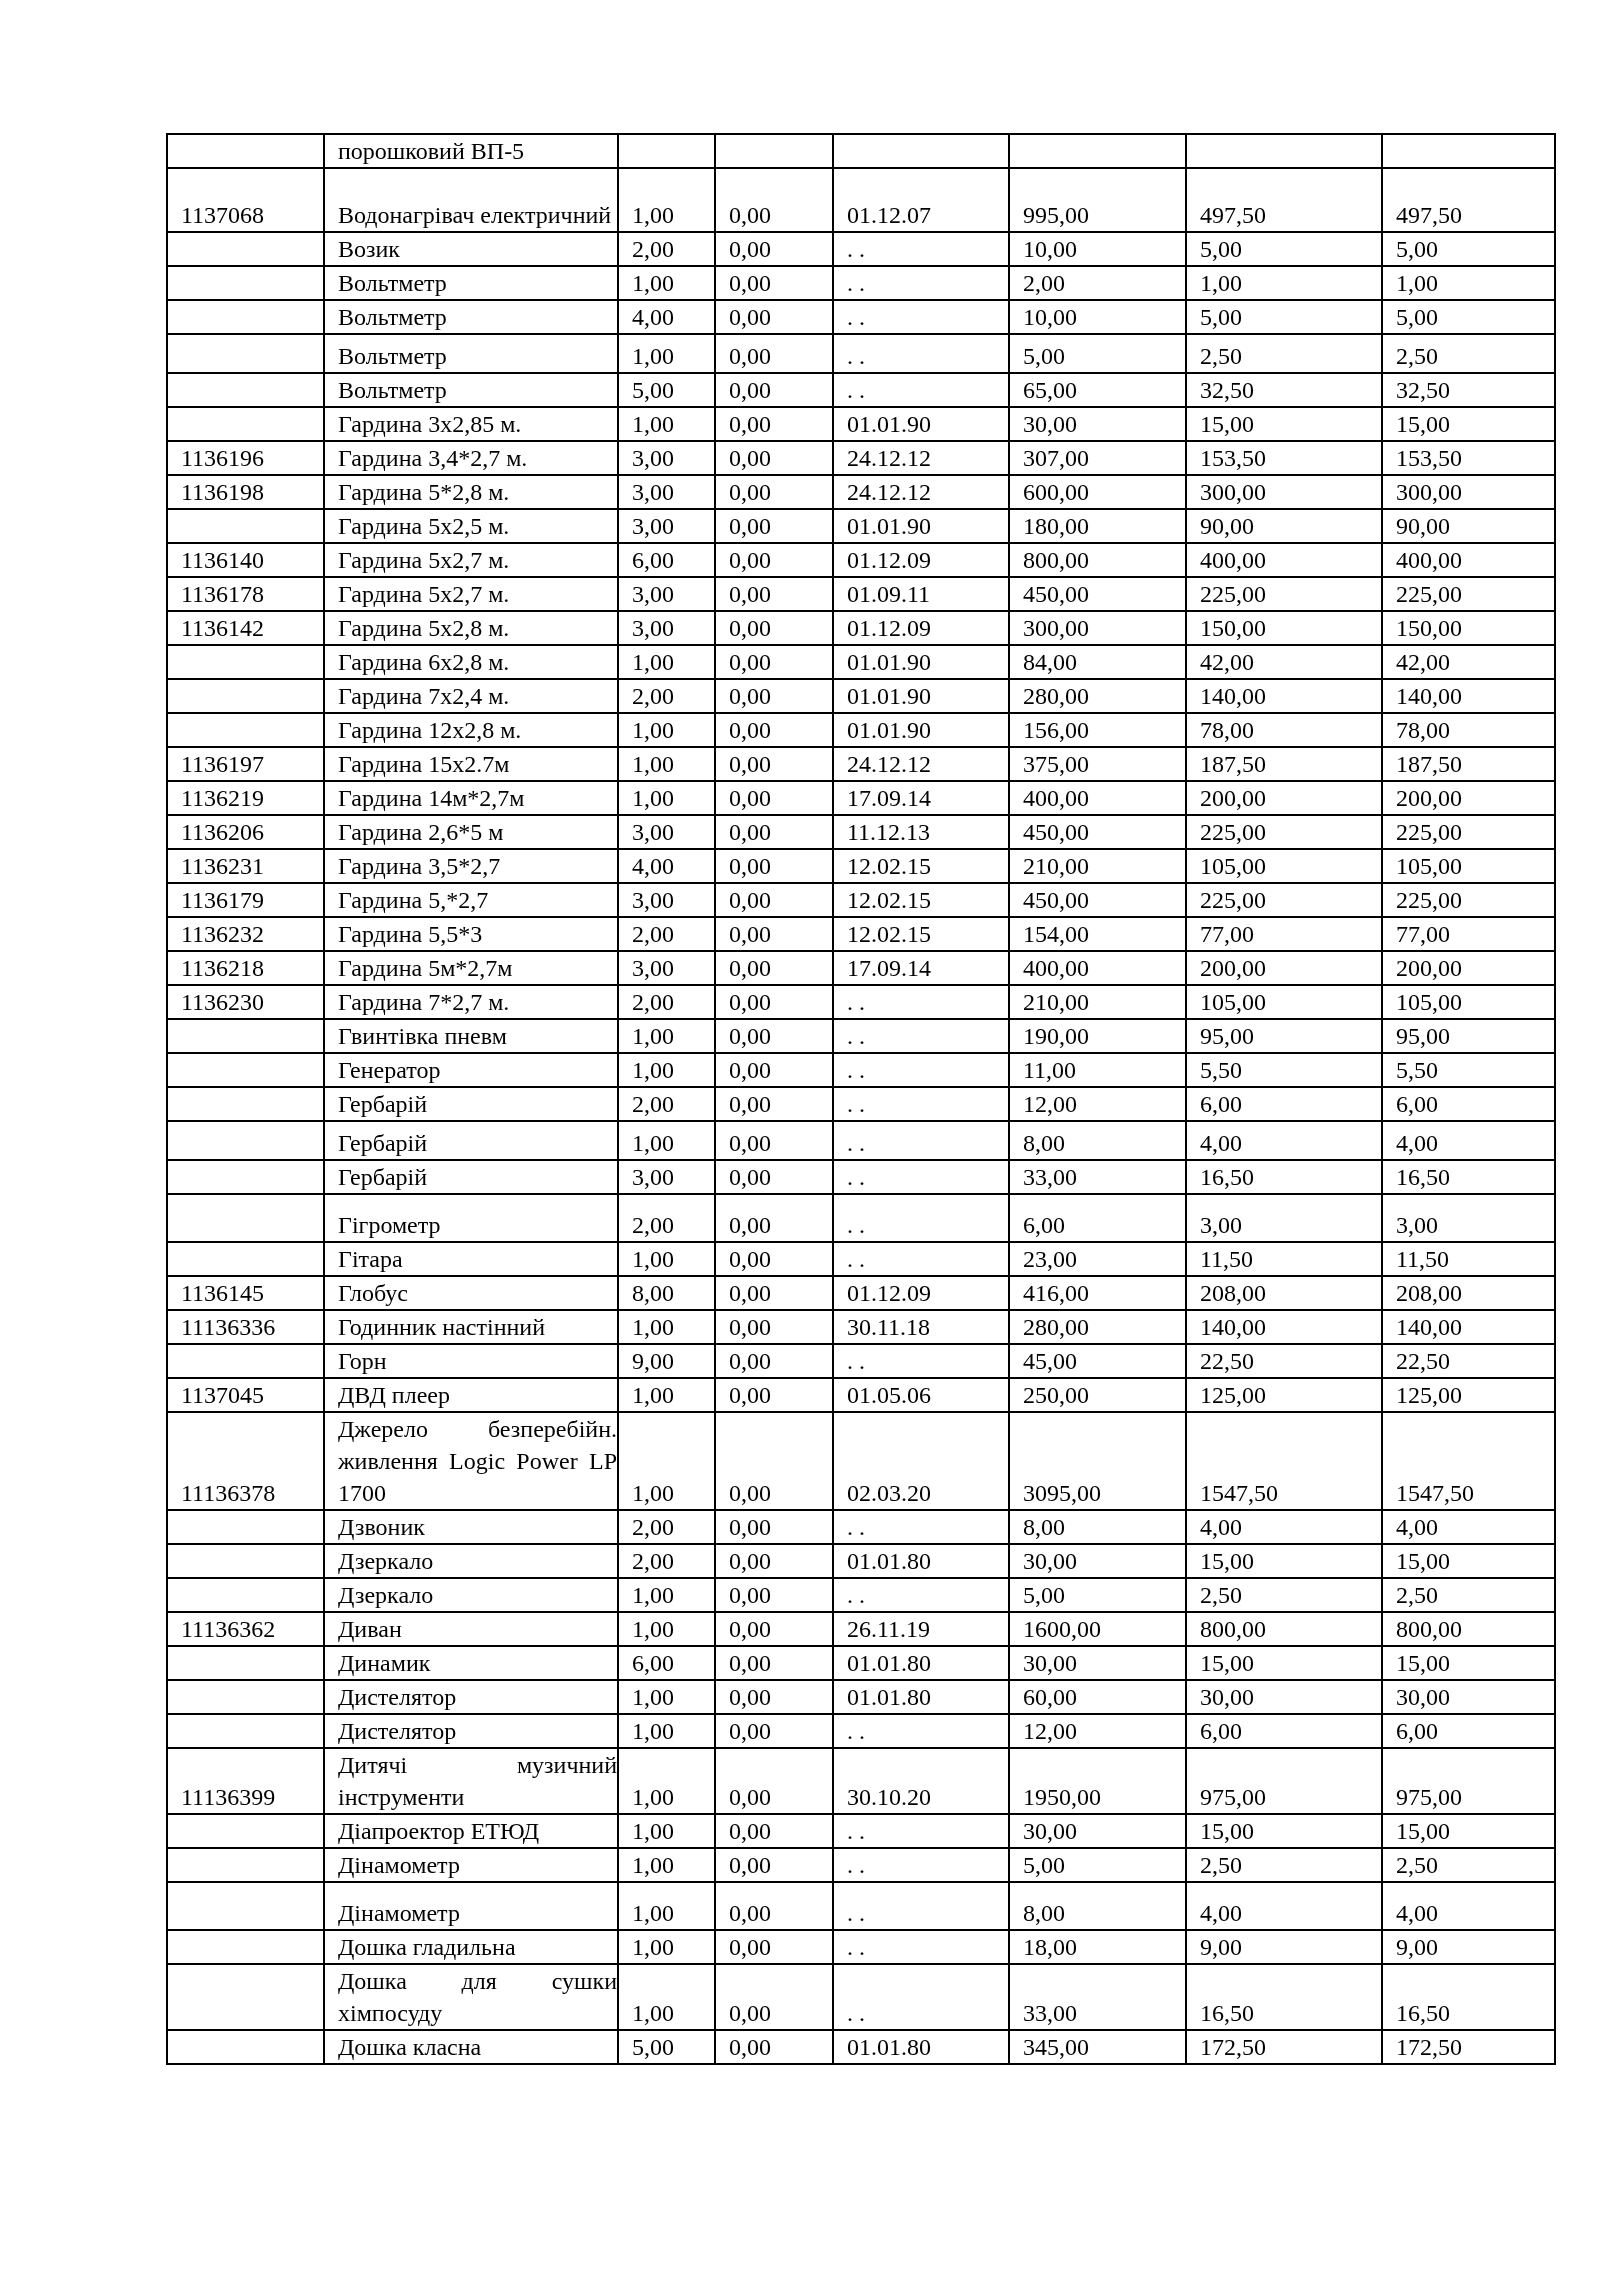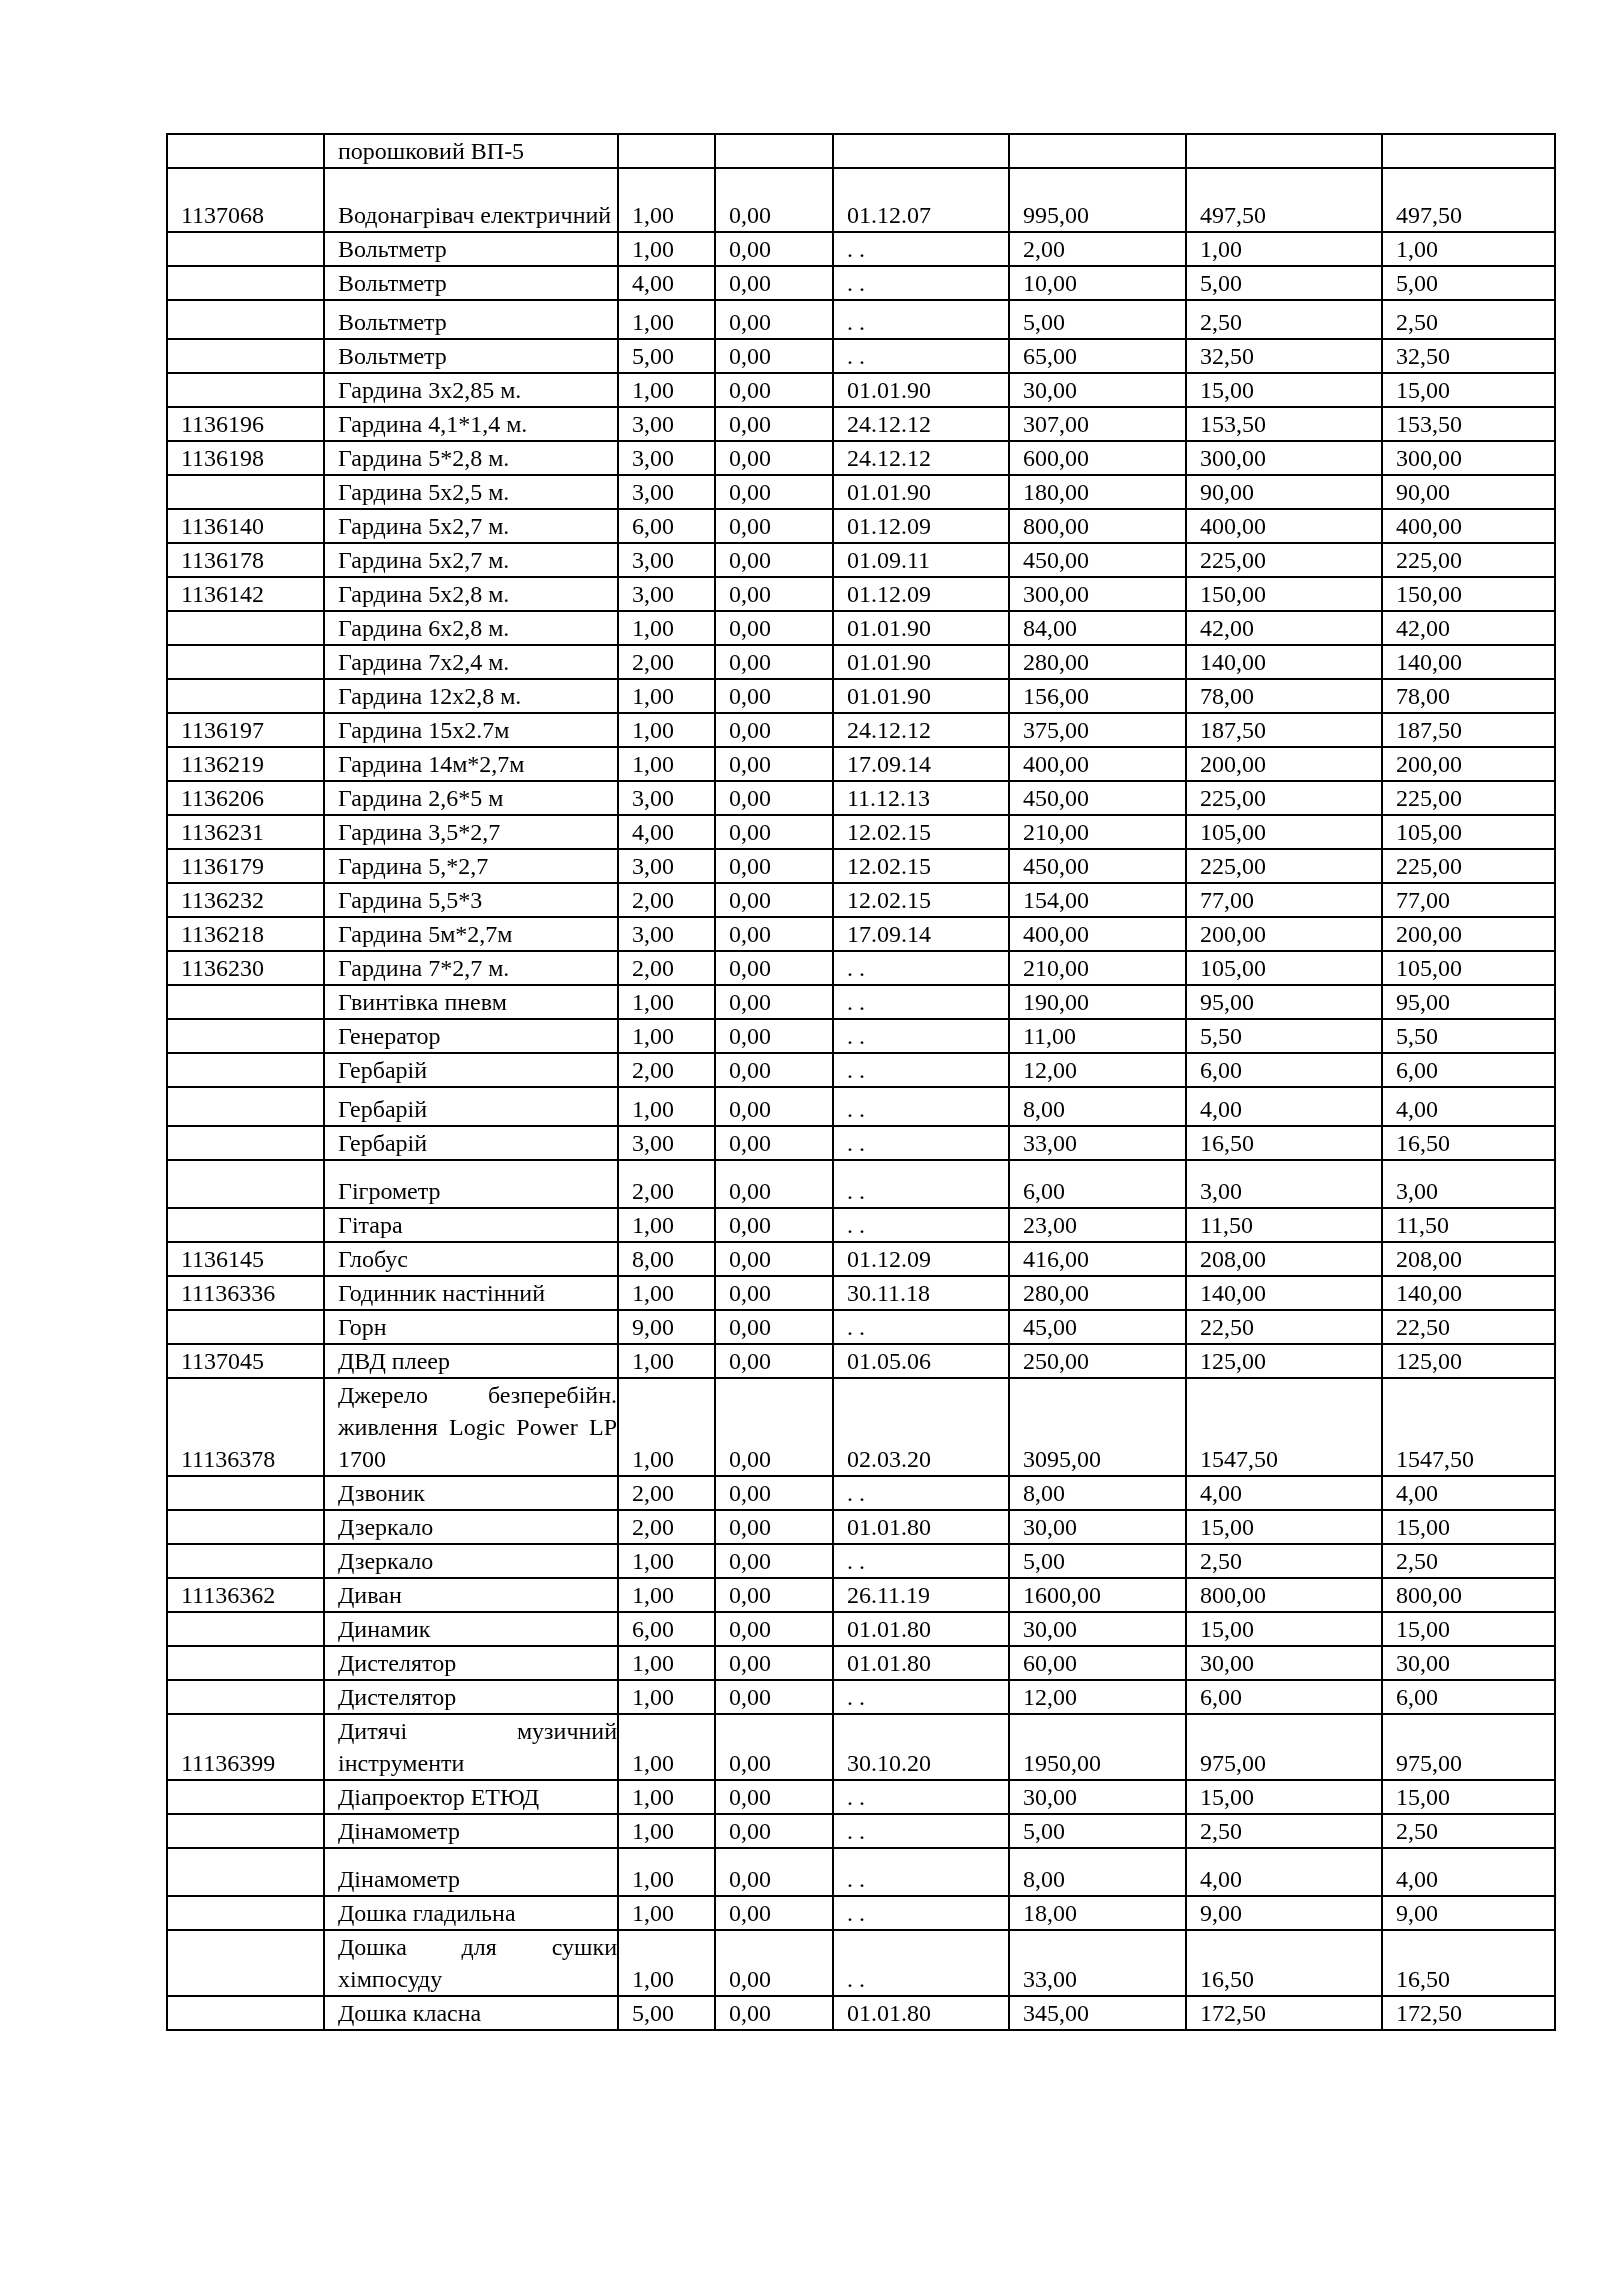--- a/index.html
+++ b/index.html
@@ -46,20 +46,30 @@
     <td class="c-name">Водонагрівач електричний</td>
     <td class="c-qty">1,00</td>
     <td class="c-wear">0,00</td>
     <td class="c-date">01.12.07</td>
     <td class="c-cost">995,00</td>
     <td class="c-dep">497,50</td>
     <td class="c-rest">497,50</td>
   </tr>
         <tr class="h1">
     <td class="c-code"></td>
+    <td class="c-name">Возик</td>
+    <td class="c-qty">2,00</td>
+    <td class="c-wear">0,00</td>
+    <td class="c-date">. .</td>
+    <td class="c-cost">10,00</td>
+    <td class="c-dep">5,00</td>
+    <td class="c-rest">5,00</td>
+  </tr>
+        <tr class="h1">
+    <td class="c-code"></td>
     <td class="c-name">Вольтметр</td>
     <td class="c-qty">1,00</td>
     <td class="c-wear">0,00</td>
     <td class="c-date">. .</td>
     <td class="c-cost">2,00</td>
     <td class="c-dep">1,00</td>
     <td class="c-rest">1,00</td>
   </tr>
         <tr class="h1">
     <td class="c-code"></td>
@@ -96,21 +106,21 @@
     <td class="c-name">Гардина   3х2,85 м.</td>
     <td class="c-qty">1,00</td>
     <td class="c-wear">0,00</td>
     <td class="c-date">01.01.90</td>
     <td class="c-cost">30,00</td>
     <td class="c-dep">15,00</td>
     <td class="c-rest">15,00</td>
   </tr>
         <tr class="h1">
     <td class="c-code">1136196</td>
-    <td class="c-name">Гардина   4,1*1,4 м.</td>
+    <td class="c-name">Гардина   3,4*2,7 м.</td>
     <td class="c-qty">3,00</td>
     <td class="c-wear">0,00</td>
     <td class="c-date">24.12.12</td>
     <td class="c-cost">307,00</td>
     <td class="c-dep">153,50</td>
     <td class="c-rest">153,50</td>
   </tr>
         <tr class="h1">
     <td class="c-code">1136198</td>
     <td class="c-name">Гардина   5*2,8 м.</td>

